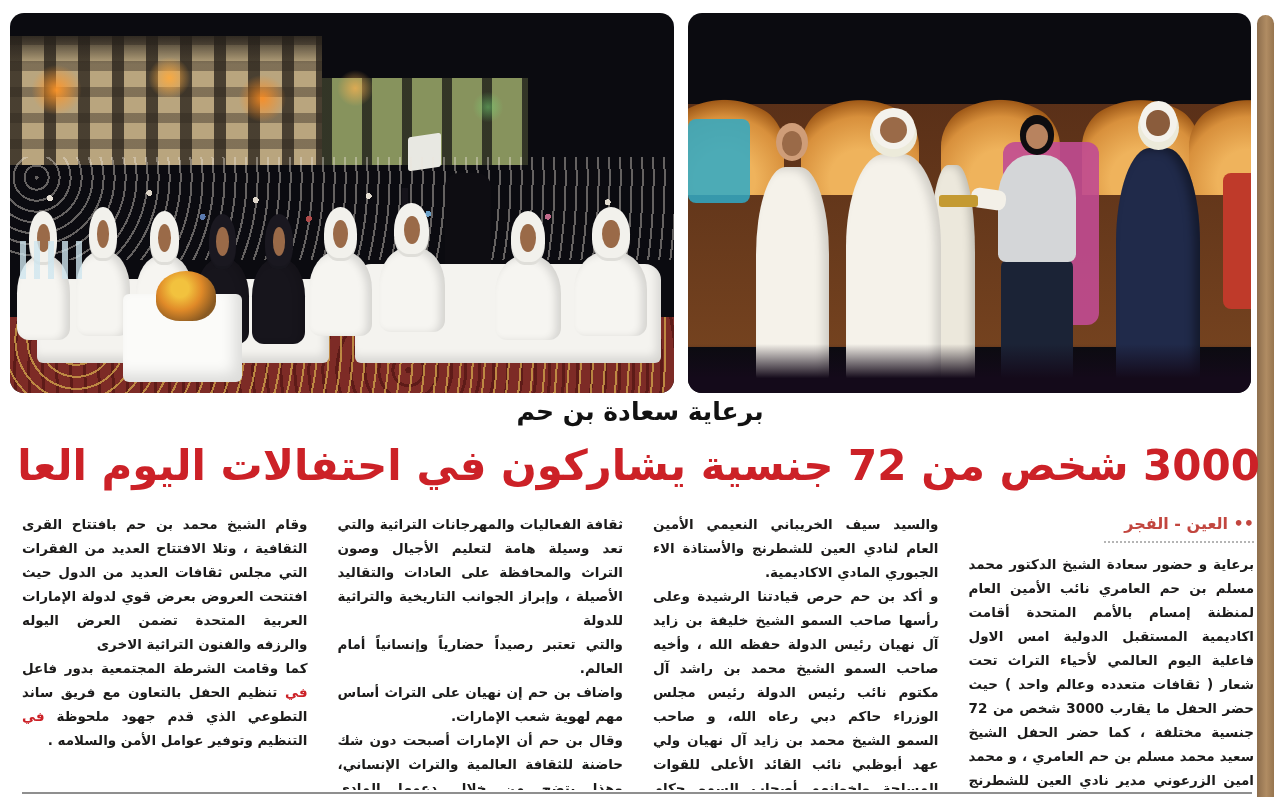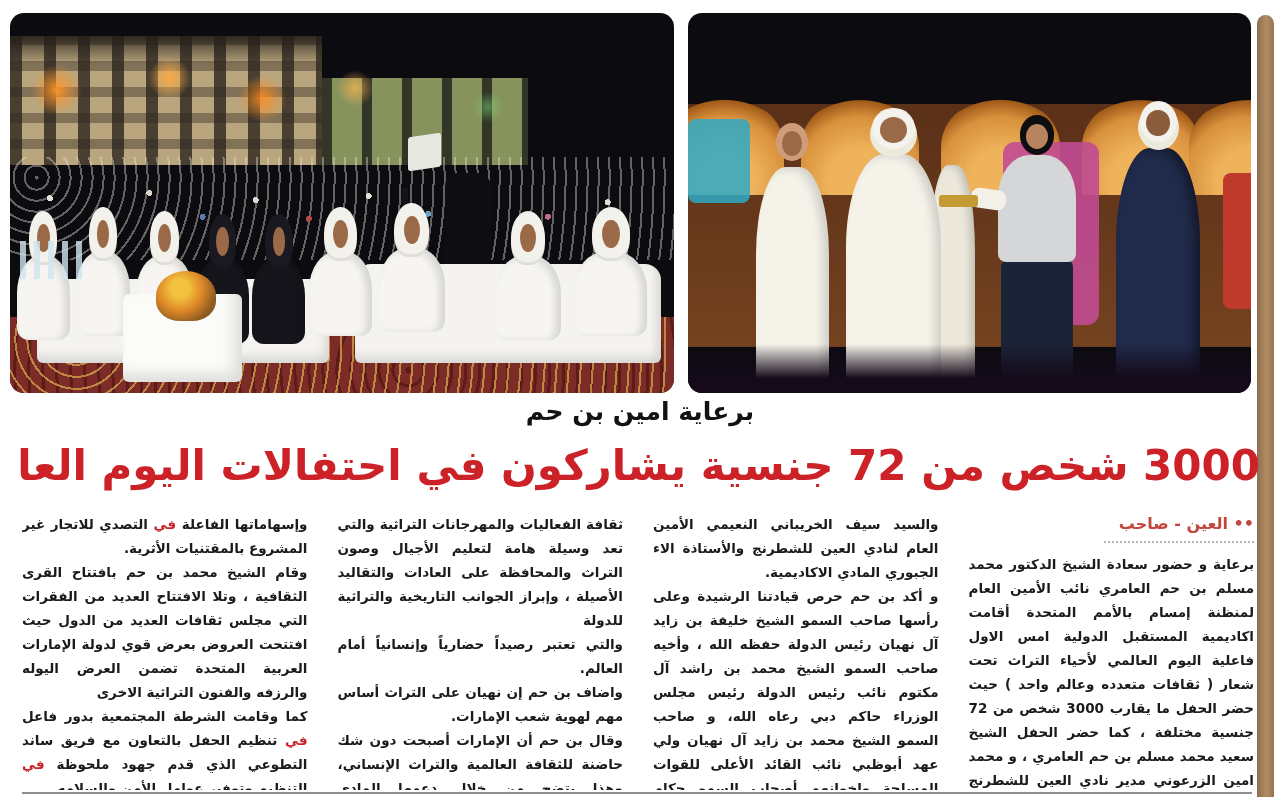--- a/index.html
+++ b/index.html
@@ -192,39 +192,38 @@
     <div class="pr-fig pr-dark" style="left:76%;width:15%;top:20%;height:78%;">
       <div class="body"></div>
         <div class="head pr-ghutra"></div>
         <div class="face" style="background:#8a5c3c;"></div>
     </div>
     <div class="pr-floor"></div>
   </div>
 
   <div class="edge-bar"></div>
 
-  <div class="kicker">برعاية امين بن حم</div>
+  <div class="kicker">برعاية سعادة بن حم</div>
   <div class="headline">3000 شخص من 72 جنسية يشاركون في احتفالات اليوم العالمي لأحياء التراث</div>
 
   <div class="article">
       <div class="col">
-        <div class="byline">•• العين - صاحب</div>
+        <div class="byline">•• العين - الفجر</div>
         <p>برعاية و حضور سعادة الشيخ الدكتور محمد مسلم بن حم العامري نائب الأمين العام لمنظنة إمسام بالأمم المتحدة أقامت اكاديمية المستقبل الدولية امس الاول فاعلية اليوم العالمي لأحياء التراث تحت شعار ( ثقافات متعدده وعالم واحد ) حيث حضر الحفل ما يقارب 3000 شخص من 72 جنسية مختلفة ، كما حضر الحفل الشيخ سعيد محمد مسلم بن حم العامري ، و محمد امين الزرعوني مدير نادي العين للشطرنج والسيد صغير سعيد الظاهري</p>
       </div>
       <div class="col">
         <p>والسيد سيف الخريباني النعيمي الأمين العام لنادي العين للشطرنج والأستاذة الاء الجبوري المادي الاكاديمية.</p>
         <p>و أكد بن حم حرص قيادتنا الرشيدة وعلى رأسها صاحب السمو الشيخ خليفة بن زايد آل نهيان رئيس الدولة حفظه الله ، وأخيه صاحب السمو الشيخ محمد بن راشد آل مكتوم نائب رئيس الدولة رئيس مجلس الوزراء حاكم دبي رعاه الله، و صاحب السمو الشيخ محمد بن زايد آل نهيان ولي عهد أبوظبي نائب القائد الأعلى للقوات المسلحة وإخوانهم أصحاب السمو حكام الامارات ، على دعم وترسيخ</p>
       </div>
       <div class="col">
         <p>ثقافة الفعاليات والمهرجانات التراثية والتي تعد وسيلة هامة لتعليم الأجيال وصون التراث والمحافظة على العادات والتقاليد الأصيلة ، وإبراز الجوانب التاريخية والتراثية للدولة</p>
         <p>والتي تعتبر رصيداً حضارياً وإنسانياً أمام العالم.</p>
         <p>واضاف بن حم إن نهيان على التراث أساس مهم لهوية شعب الإمارات.</p>
         <p>وقال بن حم أن الإمارات أصبحت دون شك حاضنة للثقافة العالمية والتراث الإنساني، وهذا يتضح من خلال دعمها المادي والمعنوي لكافة الجهود والمبادرات الهادفة لحماية المواقع الأثرية حول العالم،</p>
       </div>
       <div class="col">
-        <p>وإسهاماتها الفاعلة <span class="fi">في</span> التصدي للاتجار غير المشروع بالمقتنيات الأثرية.</p>
         <p>وقام الشيخ محمد بن حم بافتتاح القرى الثقافية ، وتلا الافتتاح العديد من الفقرات التي مجلس ثقافات العديد من الدول حيث افتتحت العروض بعرض قوي لدولة الإمارات العربية المتحدة تضمن العرض اليوله والرزفه والفنون التراثية الاخرى</p>
         <p>كما وقامت الشرطة المجتمعية بدور فاعل <span class="fi">في</span> تنظيم الحفل بالتعاون مع فريق ساند التطوعي الذي قدم جهود ملحوظة <span class="fi">في</span> التنظيم وتوفير عوامل الأمن والسلامه .</p>
       </div>
     </div>
 
   <div class="bottom-rule"></div>
 </div>
 
 </body></html>

